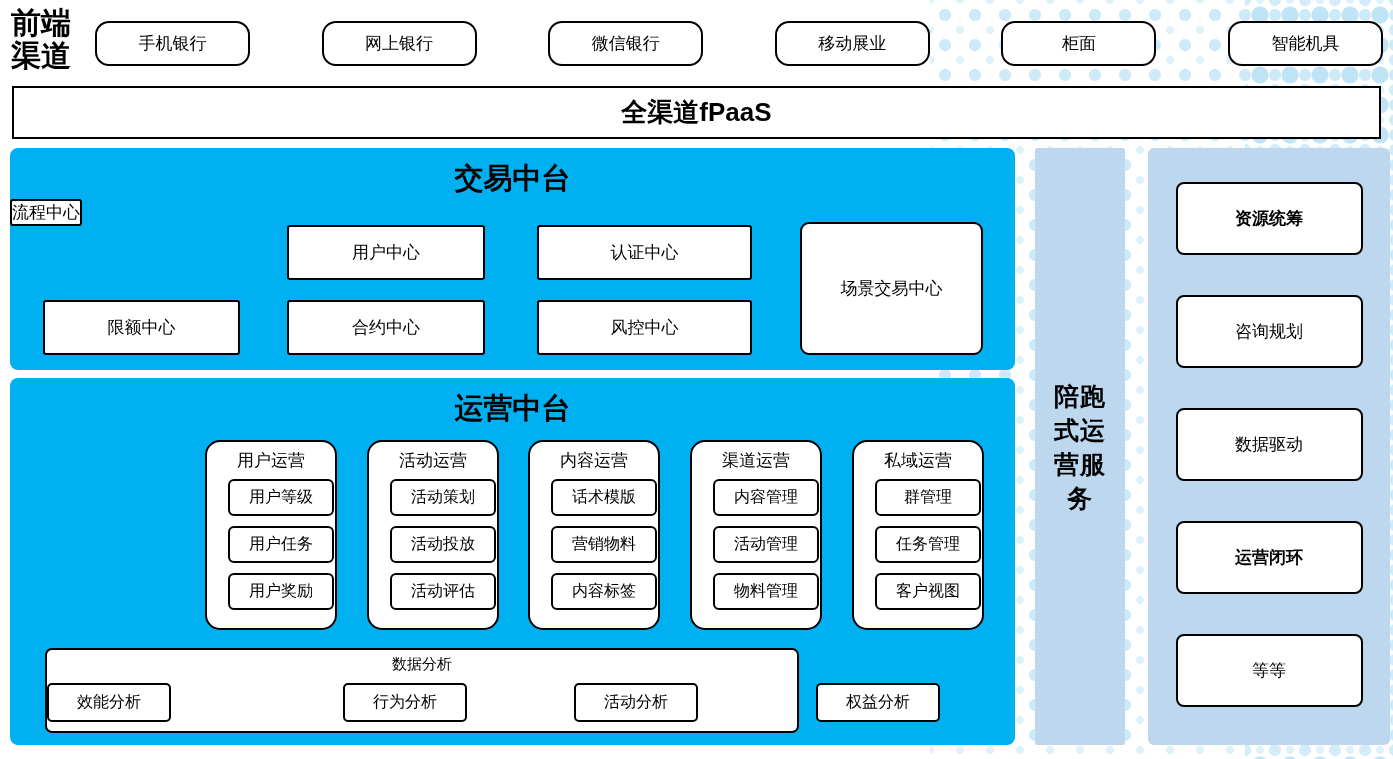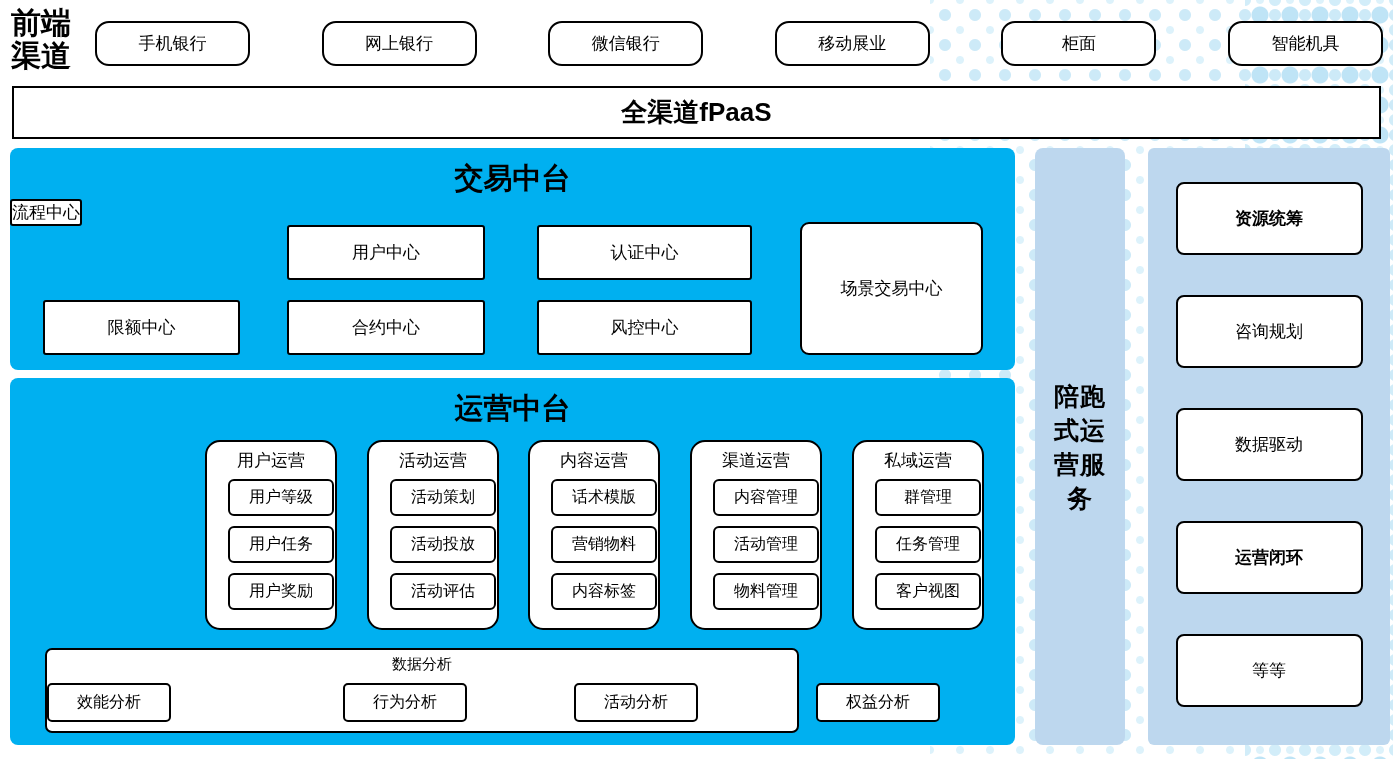--- a/index.html
+++ b/index.html
@@ -95,21 +95,21 @@
   }
   #analysis-title { text-align:center; font-size:15px; padding-top:5px; }
   .a-box { top:33px; width:124px; height:39px; border-radius:5px; font-size:16px; }
   .a-box:nth-of-type(1){ left:54px; }
   .a-box:nth-of-type(2){ left:296px; }
   .a-box:nth-of-type(3){ left:527px; }
   .a-box:nth-of-type(4){ left:769px; }
 
   
   #companion-bar {
-    left:1035px; top:148px; width:90px; height:597px; background:#BDD7EE; border-radius:8px;
+    left:1035px; top:148px; width:90px; height:597px; background:#BDD7EE; border-radius:2px;
     display:flex; align-items:center; justify-content:center;
   }
   #companion-text {
     width:56px; font-size:25px; font-weight:600; line-height:34px;
     word-break:break-all; text-align:center; letter-spacing:1px;
   }
   #services-panel {
     left:1148px; top:148px; width:242px; height:597px; background:#BDD7EE; border-radius:6px;
     display:flex; flex-direction:column; align-items:center; padding-top:34px; gap:40px;
   }

